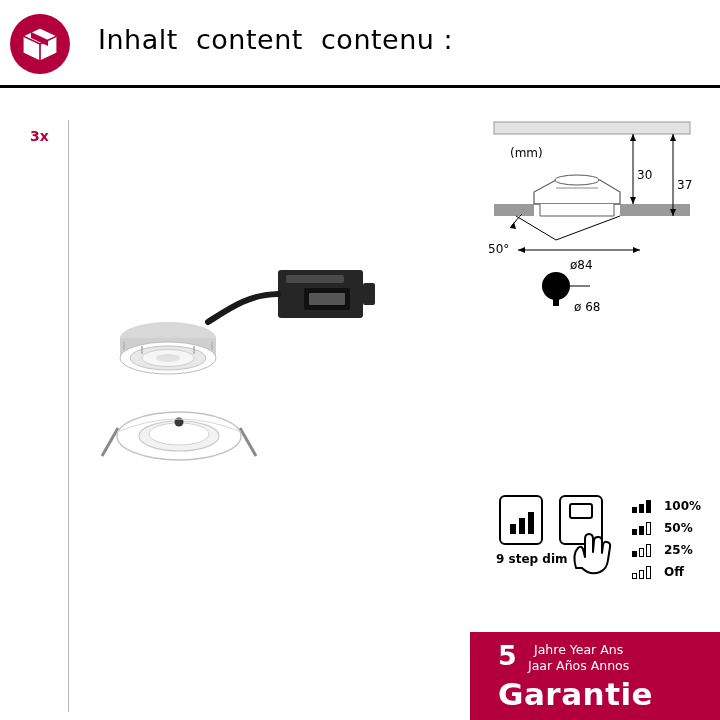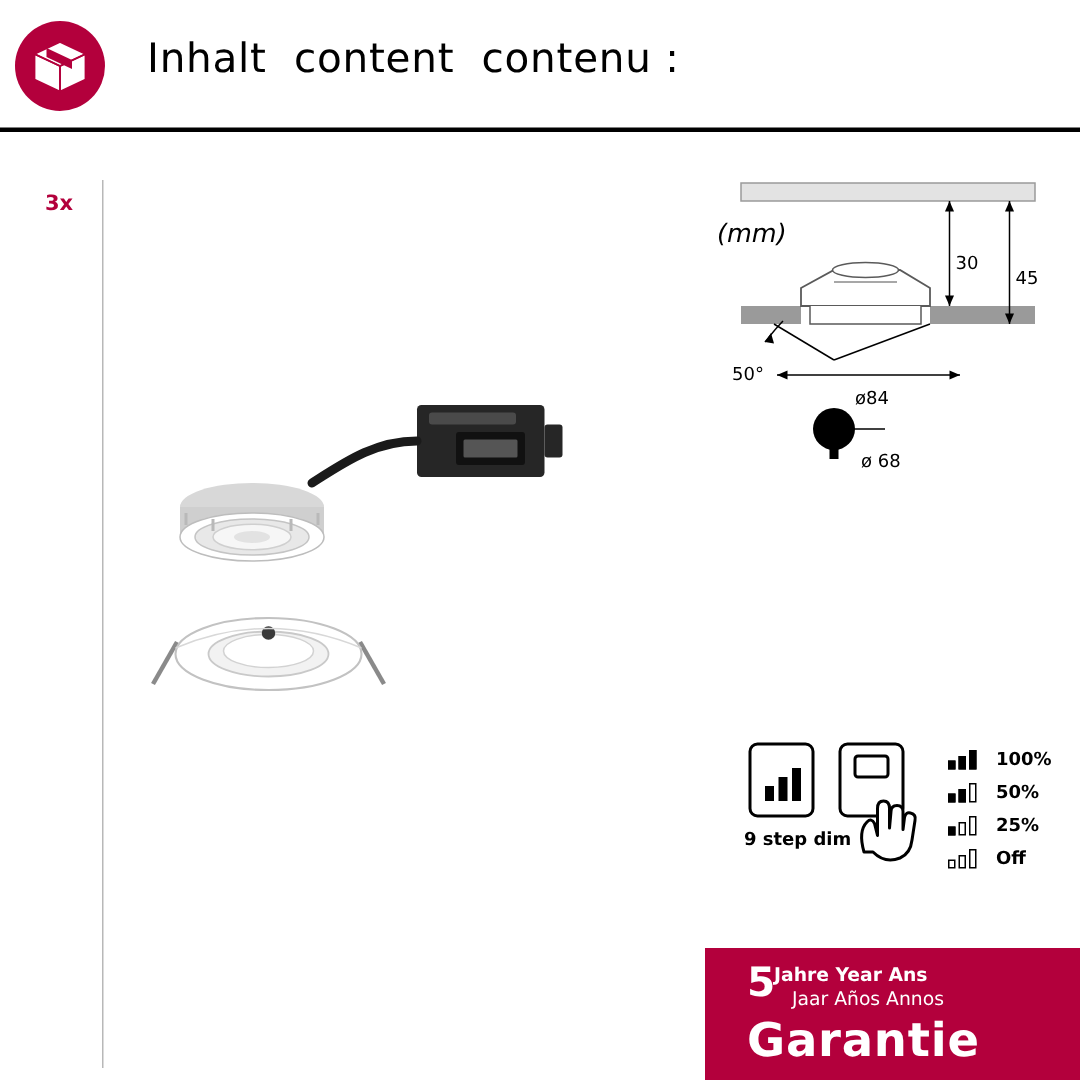--- a/index.html
+++ b/index.html
@@ -84,24 +84,23 @@
   
   .dims {
     position: absolute;
     left: 470px;
     top: 110px;
     width: 240px;
     height: 230px;
   }
   .dims .mm {
     position: absolute;
-    left: 8px;
+    left: 40px;
     top: 36px;
-    font-size: 17px;
-    font-style: italic;
+    font-size: 12px;
   }
   .dims .t30 {
     position: absolute;
     left: 167px;
     top: 58px;
     font-size: 12px;
   }
   .dims .t45 {
     position: absolute;
     left: 207px;
@@ -173,24 +172,23 @@
   .warranty .five {
     position: absolute;
     left: 28px;
     top: 9px;
     font-size: 27px;
     font-weight: bold;
     line-height: 30px;
   }
   .warranty .l1 {
     position: absolute;
-    left: 46px;
+    left: 64px;
     top: 10px;
     font-size: 12.5px;
-    font-weight: bold;
   }
   .warranty .l2 {
     position: absolute;
     left: 58px;
     top: 26px;
     font-size: 12.5px;
   }
   .warranty .big {
     position: absolute;
     left: 28px;
@@ -292,21 +290,21 @@
       <line x1="48" y1="140" x2="170" y2="140" stroke="#000" stroke-width="1"></line>
       <polygon points="48,140 55,137 55,143" fill="#000"></polygon>
       <polygon points="170,140 163,137 163,143" fill="#000"></polygon>
 
       <circle cx="86" cy="176" r="14" fill="#000"></circle>
       <rect x="83" y="176" width="6" height="20" fill="#000"></rect>
       <path d="M96 176 L120 176" stroke="#000" stroke-width="1"></path>
     </svg>
     <div class="mm">(mm)</div>
     <div class="t30">30</div>
-    <div class="t45">45</div>
+    <div class="t45">37</div>
     <div class="t50">50°</div>
     <div class="d84">ø84</div>
     <div class="d68">ø 68</div>
   </div>
 
   <div class="dimblock">
     <svg width="140" height="90" viewBox="0 0 140 90">
 
       <rect x="10" y="6" width="42" height="48" rx="5" fill="none" stroke="#000" stroke-width="2"></rect>
       <rect x="20" y="34" width="6" height="10" fill="#000"></rect>

